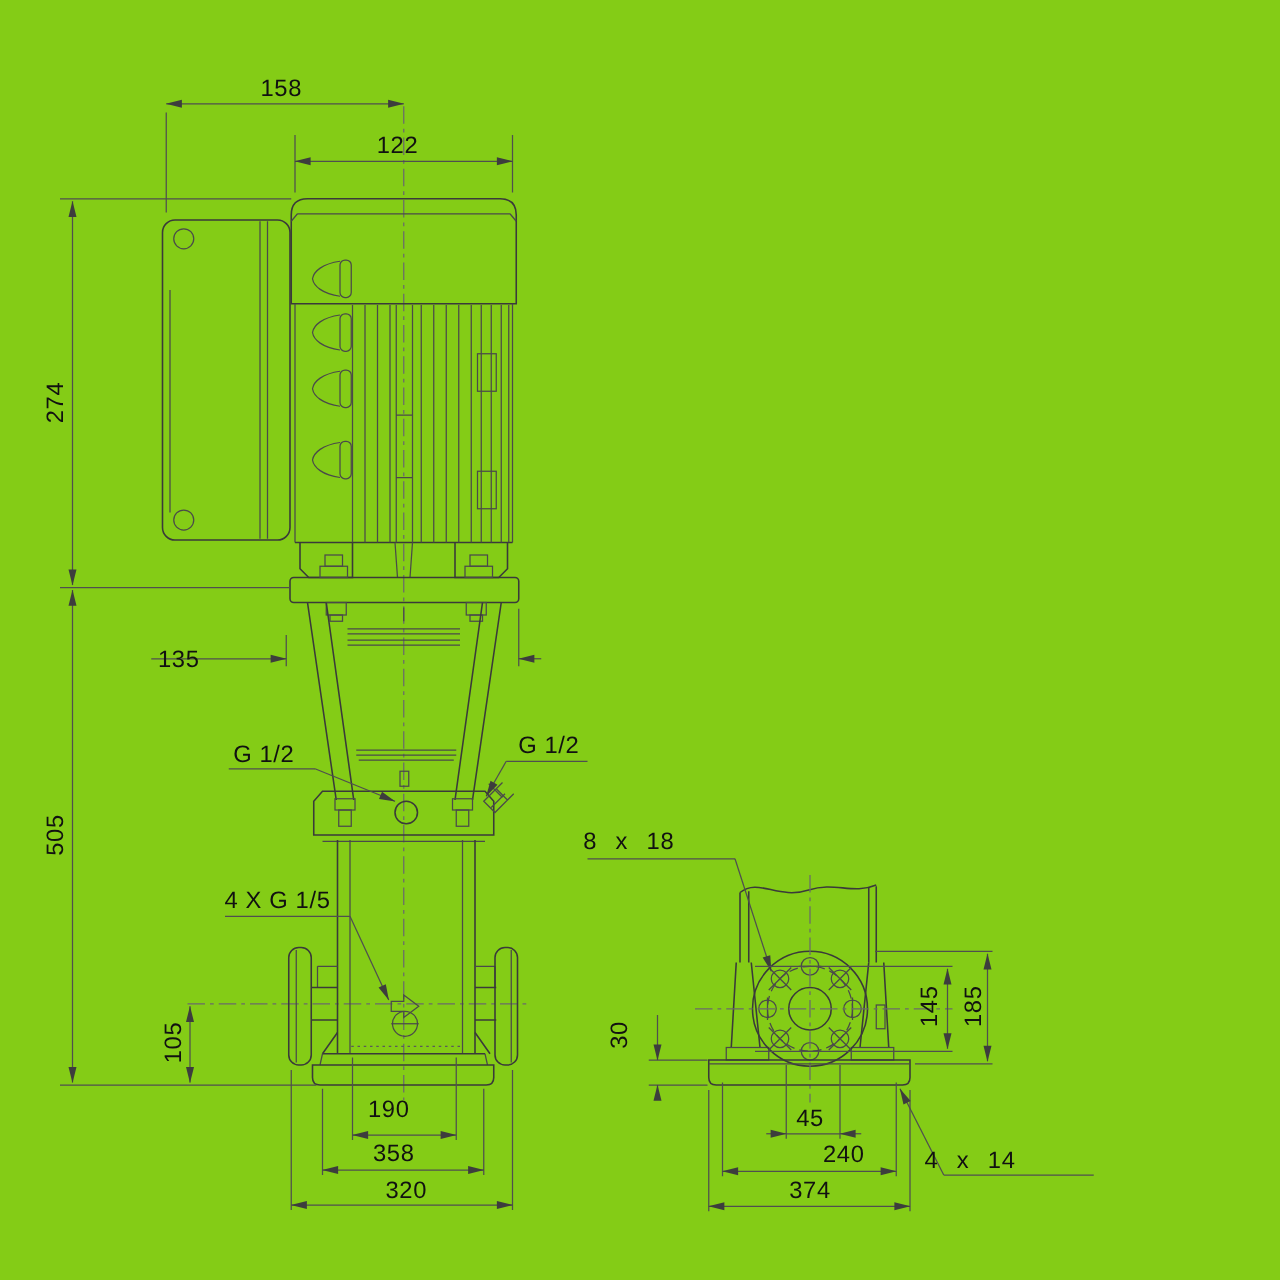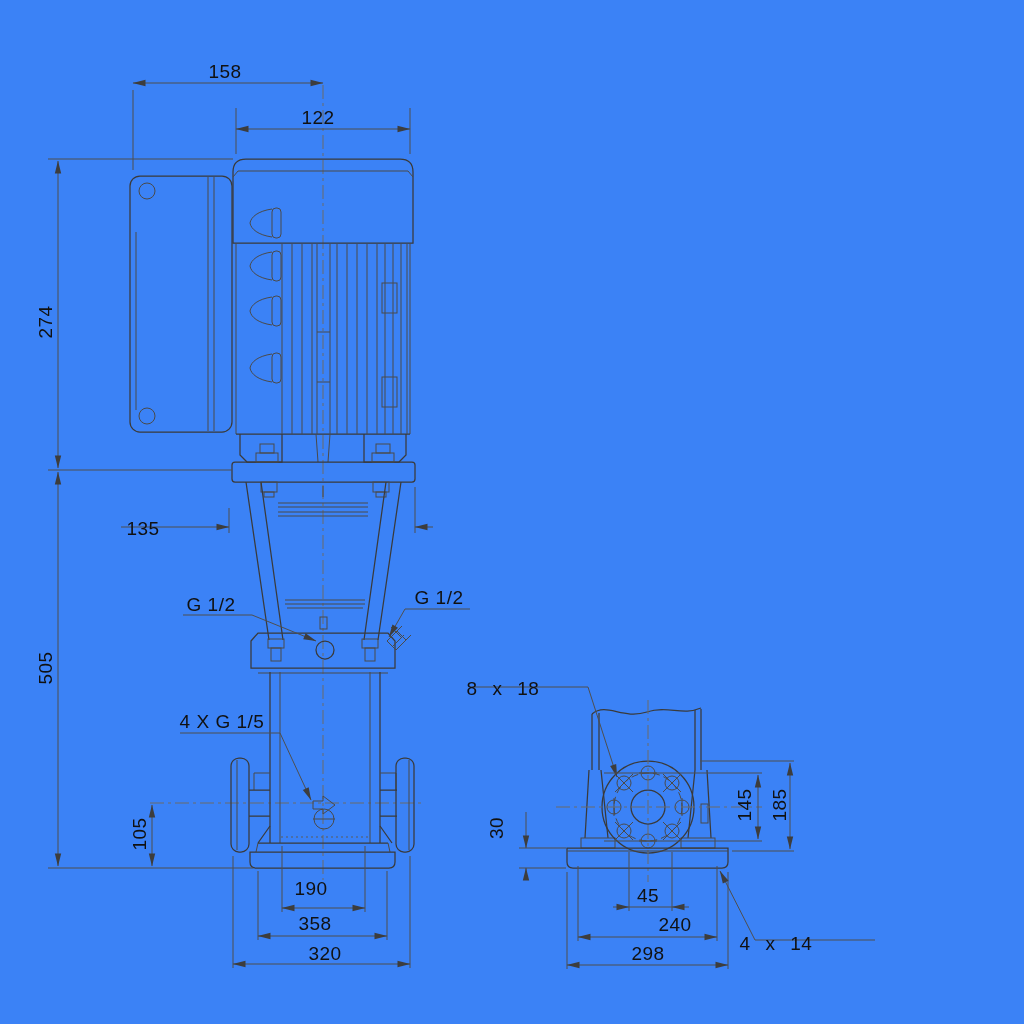--- a/index.html
+++ b/index.html
@@ -1,22 +1,22 @@
 <!DOCTYPE html>
 <html><head>
 <meta charset="utf-8">
 <style>
   html,body{margin:0;padding:0;background:#ffffff;}
-  #canvas{position:relative;width:1024px;height:1024px;background:#3b82f6;overflow:hidden;
+  #canvas{position:relative;width:1024px;height:1024px;background:#84cc16;overflow:hidden;
           font-family:"Liberation Sans", sans-serif;}
   svg{position:absolute;left:0;top:0;}
   .dim{position:absolute;font-size:19px;line-height:1;color:#111;white-space:nowrap;
        transform:translate(-50%,-50%);letter-spacing:.5px;}
   .dim.rot{transform:translate(-50%,-50%) rotate(-90deg);}
-  .dim.wide{word-spacing:9px;margin-top:14px;}
+  .dim.wide{word-spacing:9px;}
   .outline{stroke:#3a3a3a;stroke-width:1.25;fill:none;}
   .thin{stroke:#4a4a4a;stroke-width:1;fill:none;}
   .dimline{stroke:#4f4f4f;stroke-width:1;fill:none;}
   .cl{stroke:#6a6a6a;stroke-width:1;fill:none;stroke-dasharray:14 4 3 4;}
   .dash{stroke:#4a4a4a;stroke-width:1;fill:none;stroke-dasharray:7 4;}
   .dot{stroke:#5a5a5a;stroke-width:1;fill:none;stroke-dasharray:2 3;}
 </style>
 </head>
 <body>
 
@@ -258,16 +258,16 @@
 <div class="dim" style="left:211px;top:604px">G 1/2</div>
 <div class="dim" style="left:439px;top:597px">G 1/2</div>
 <div class="dim" style="left:222px;top:721px">4 X G 1/5</div>
 
 <div class="dim wide" style="left:503px;top:674px">8 x 18</div>
 <div class="dim rot" style="left:744px;top:805px">145</div>
 <div class="dim rot" style="left:779px;top:805px">185</div>
 <div class="dim rot" style="left:496px;top:828px">30</div>
 <div class="dim" style="left:648px;top:895px">45</div>
 <div class="dim" style="left:675px;top:924px">240</div>
-<div class="dim" style="left:648px;top:953px">298</div>
+<div class="dim" style="left:648px;top:953px">374</div>
 <div class="dim wide" style="left:776px;top:929px">4 x 14</div>
 
 </div>
 
 </body></html>

